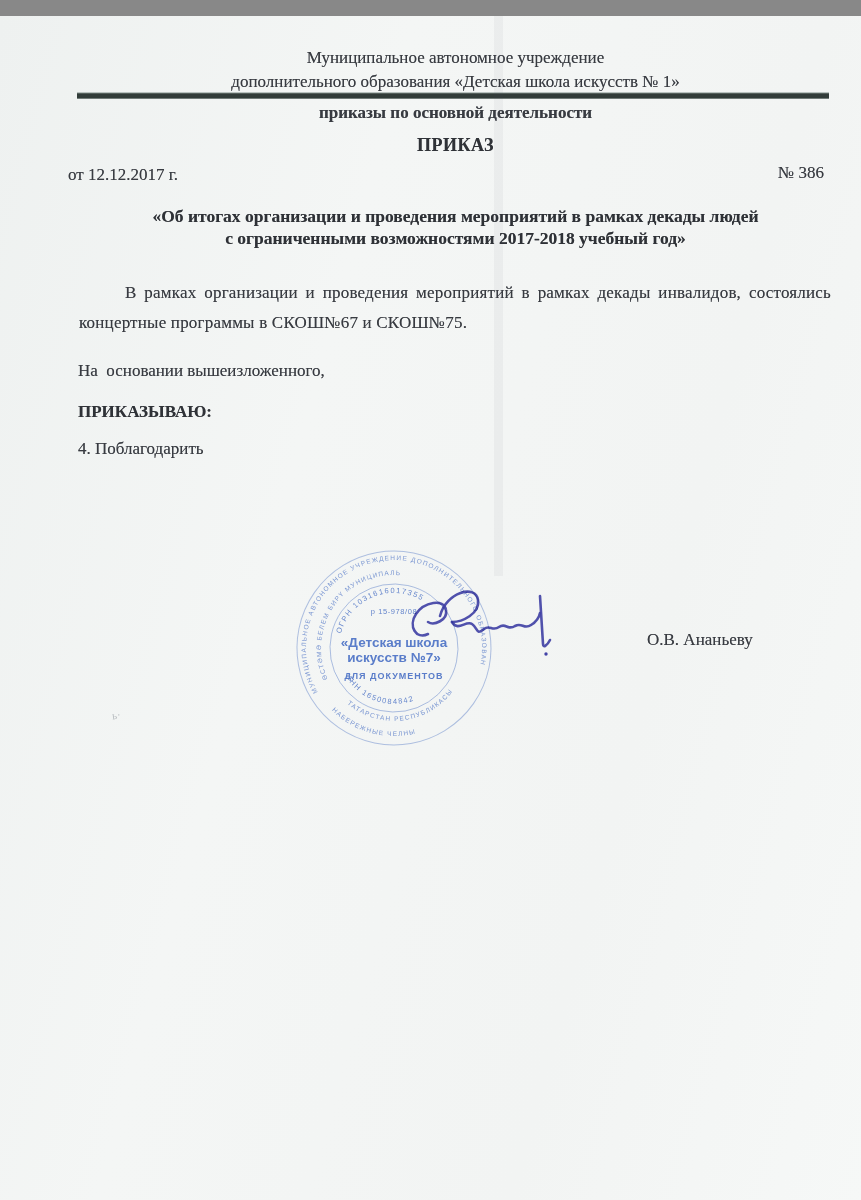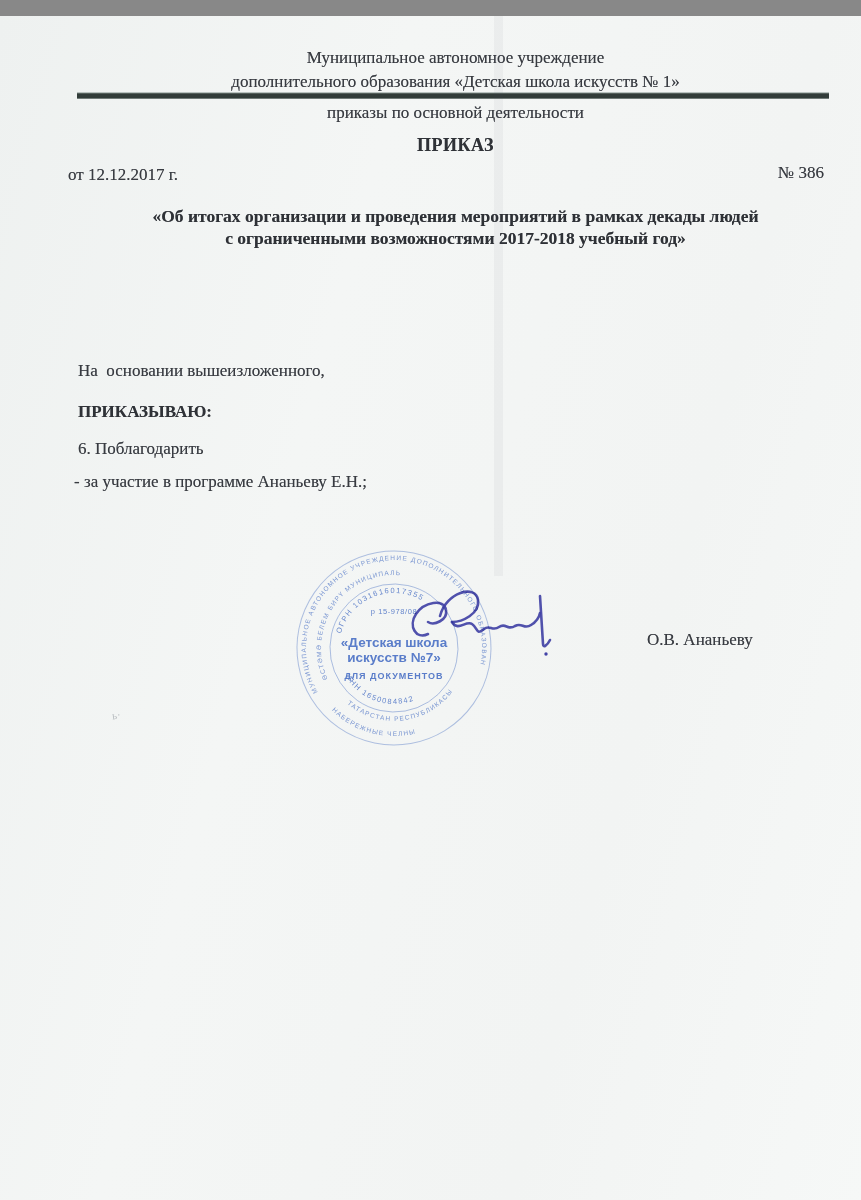--- a/index.html
+++ b/index.html
@@ -47,37 +47,37 @@
 </head>
 <body>
 
 <div class="page">
 
   <div class="abs center org soft" style="top:30px;">Муниципальное автономное учреждение</div>
   <div class="abs center org soft" style="top:54px;">дополнительного образования «Детская школа искусств № 1»</div>
 
   <div class="rule"></div>
 
-  <div class="abs center category soft" style="top:87px;">приказы по основной деятельности</div>
+  <div class="abs center category soft" style="top:87px;font-weight:bold;">приказы по основной деятельности</div>
 
   <div class="abs center doctype soft" style="top:119px;">ПРИКАЗ</div>
 
   <div class="abs meta soft" style="left:68px;top:149px;">от 12.12.2017 г.</div>
   <div class="abs meta soft" style="right:37px;top:147px;">№ 386</div>
 
   <div class="abs center subject soft" style="top:189px;">«Об итогах организации и проведения мероприятий в рамках декады людей</div>
   <div class="abs center subject soft" style="top:211px;">с ограниченными возможностями 2017-2018 учебный год»</div>
 
+  <div class="abs bodytext soft" style="top:262px;">В рамках организации и проведения мероприятий в рамках декады инвалидов, состоялись концертные программы в СКОШ№67 и СКОШ№75.</div>
 
   <div class="abs line soft" style="left:78px;top:345px;">На  основании вышеизложенного,</div>
 
   <div class="abs line bold soft" style="left:78px;top:386px;">ПРИКАЗЫВАЮ:</div>
 
-  <div class="abs line soft" style="left:78px;top:423px;">6. Поблагодарить</div>
-  <div class="abs line soft" style="left:74px;top:456px;">- за участие в программе Ананьеву Е.Н.;</div>
+  <div class="abs line soft" style="left:78px;top:423px;">4. Поблагодарить</div>
 
   <div class="abs sig-name soft" style="left:647px;top:614px;">О.В. Ананьеву</div>
 
   <svg class="stamp" width="200" height="200" viewBox="0 0 200 200" aria-hidden="true">
     <defs>
       <path id="arcTopOuter" d="M 17.3,130.1 A 88,88 0 1 1 182.7,130.1"></path>
       <path id="arcTopInner" d="M 29.5,118.9 A 73,73 0 1 1 170.5,118.9"></path>
       <path id="arcOgrn" d="M 50.1,76.8 A 55,55 0 0 1 149.9,76.8"></path>
       <path id="arcInn" d="M 47.4,119.2 A 56,56 0 0 0 152.6,119.2"></path>
       <path id="arcBotOuter" d="M 27.9,150.5 A 88,88 0 0 0 172.1,150.5"></path>

